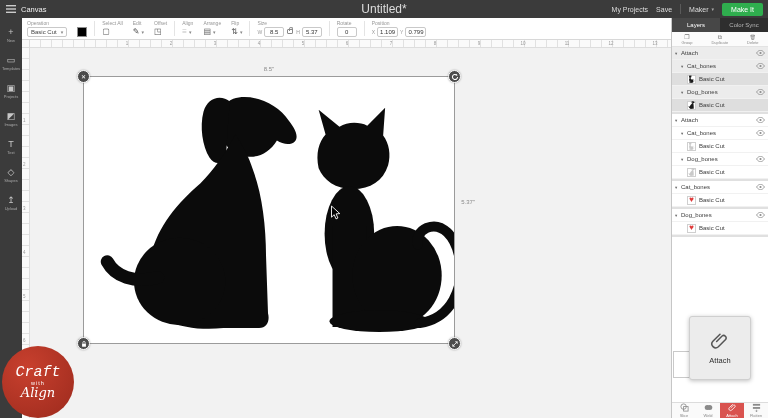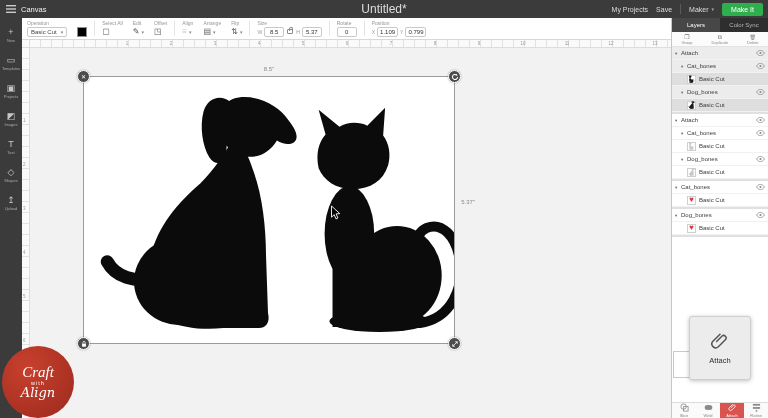--- a/index.html
+++ b/index.html
@@ -106,21 +106,21 @@
   .swatch-panel{position:absolute;left:1px;bottom:24px;width:24px;height:27px;background:#fff;border:1px solid #c9c9c9;cursor:pointer}
   .attach-tip{position:absolute;right:17px;bottom:22px;width:62px;height:64px;background:#ececec;border:1px solid #cfcfcf;border-radius:3px;box-shadow:0 1px 4px rgba(0,0,0,.25);display:flex;flex-direction:column;align-items:center;justify-content:center;gap:5px}
   .tip-label{font-size:7.5px;color:#2f2f2f}
   .bbar{height:16px;flex:none;border-top:1px solid #dcdcdc;display:flex;background:#fafafa}
   .bitem{flex:1;display:flex;flex-direction:column;align-items:center;justify-content:center;font-size:4px;line-height:5px;color:#8a8a8a;cursor:pointer;gap:1px}
   .bitem svg{display:block}
   .bitem.active{background:#d9534f;color:#fff}
 
   
   .logo{position:absolute;left:2px;top:346px;width:72px;height:72px;border-radius:50%;background:radial-gradient(circle at 35% 30%,#c8402e,#9c2a1d);display:flex;flex-direction:column;align-items:center;justify-content:center;color:#fff;z-index:40}
-  .logo .l1{font-family:Liberation Serif, serif;font-style:italic;font-size:15px;line-height:15px}
+  .logo .l1{font-family:Liberation Mono, monospace;font-style:italic;font-size:15px;line-height:15px}
   .logo .l2{font-size:5.5px;line-height:6px;letter-spacing:1px}
   .logo .l3{font-family:"DejaVu Serif",serif;font-style:italic;font-size:13px;line-height:13px}
 </style>
 </head>
 <body>
 
 <svg width="0" height="0" style="position:absolute" aria-hidden="true">
   <defs>
     <g id="sym-dog">
       <path fill="currentColor" d="M150 22 C168 16 194 26 206 44 C213 53 216 60 212 65 C208 69 200 68 194 64 C187 76 175 82 163 80 C149 78 139 68 136 55 C133 40 140 26 150 22 Z"></path>

